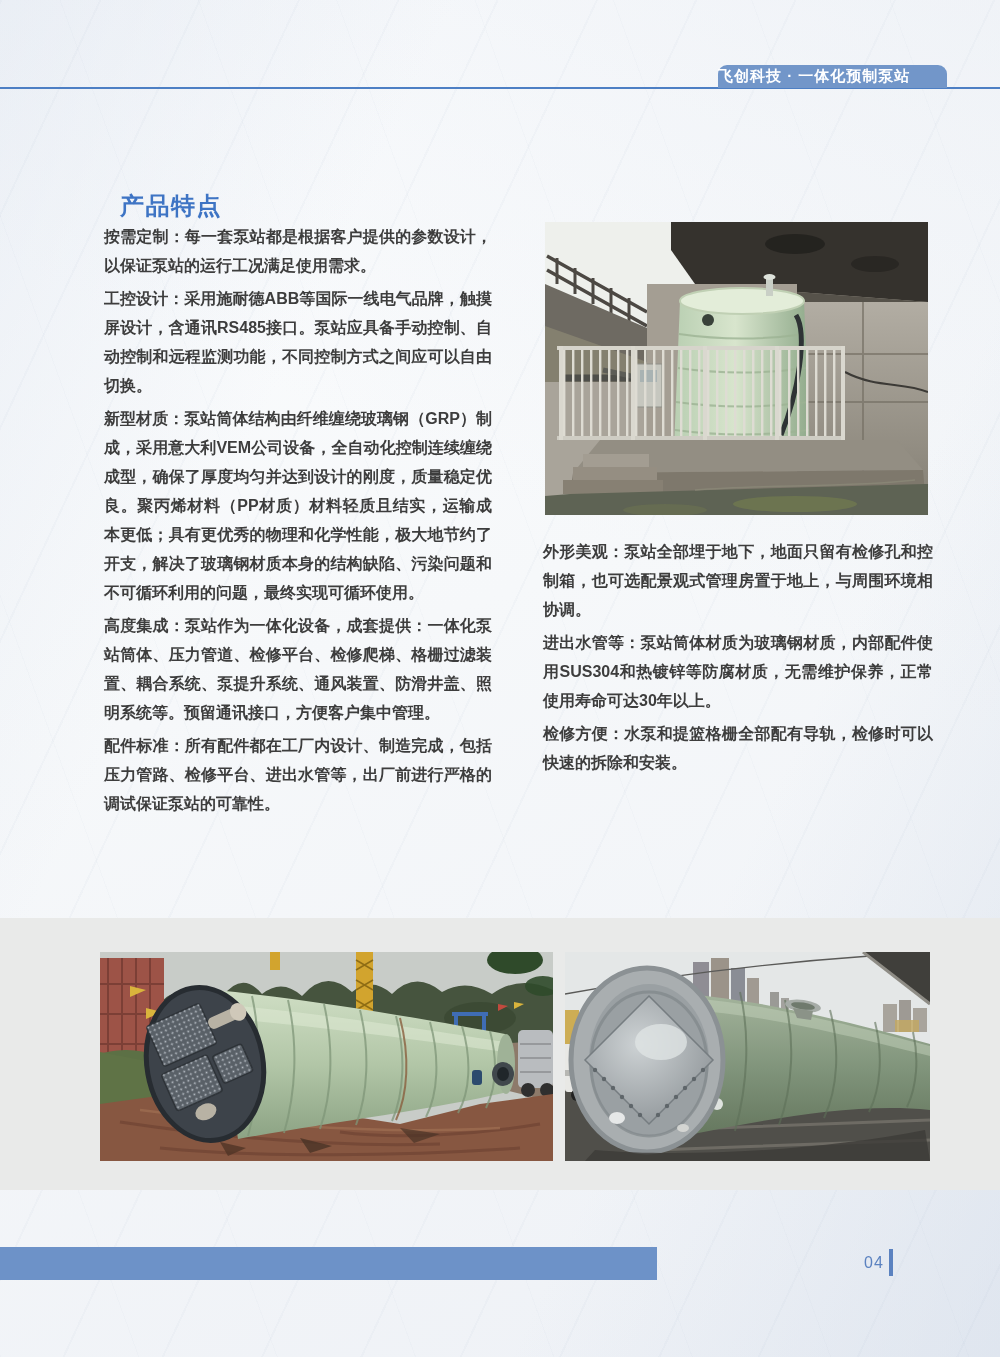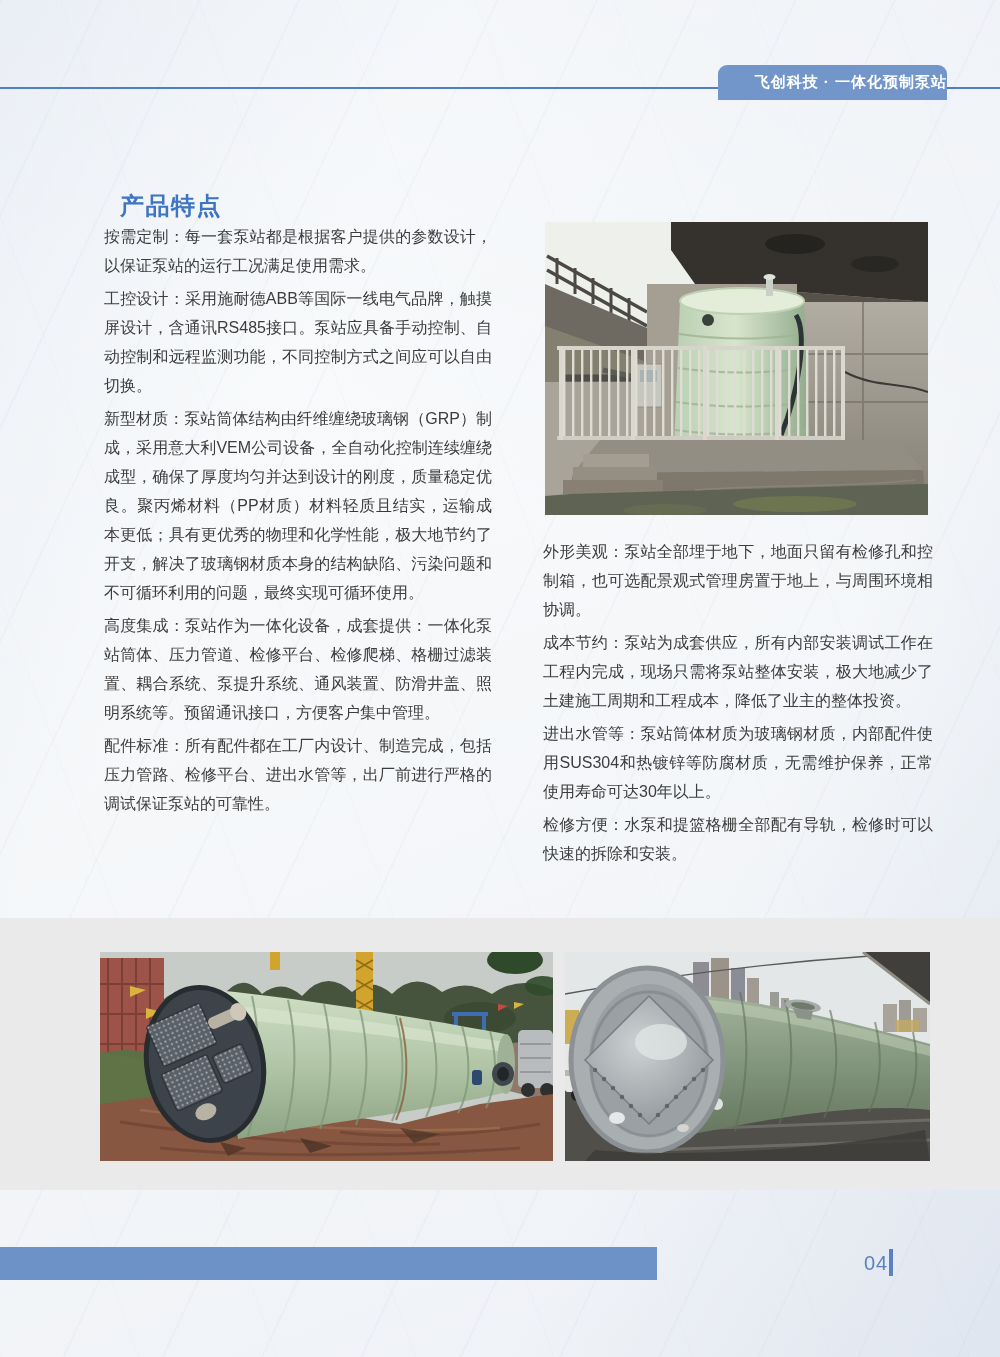--- a/index.html
+++ b/index.html
@@ -18,47 +18,47 @@
   }
   
   .page::before{
     content:"";position:absolute;inset:0;pointer-events:none;
     background:
       repeating-linear-gradient(115deg, rgba(170,185,205,0.07) 0 2px, rgba(255,255,255,0) 2px 90px),
       repeating-linear-gradient(70deg, rgba(170,185,205,0.05) 0 1px, rgba(255,255,255,0) 1px 130px);
   }
 
   .header-tab{
-    position:absolute;left:718px;top:65px;width:229px;height:35px;
+    position:absolute;left:718px;top:65px;width:229px;height:23px;
     background:#7296c9;border-radius:9px 9px 0 0;
-    display:flex;align-items:center;justify-content:flex-end;
+    display:flex;align-items:center;justify-content:flex-start;
     color:#ffffff;font-size:15px;font-weight:bold;letter-spacing:1px;
     z-index:3;
   }
   .header-rule{position:absolute;left:0;top:87px;width:1000px;height:2px;background:#4d7fc4;z-index:2;}
 
   .section-title{
     position:absolute;left:104px;top:176px;margin:16px;
     font-size:24px;line-height:28px;color:#3e74c4;font-weight:bold;letter-spacing:1.5px;
   }
 
-  .col{position:absolute;color:#3d3d3d;font-size:16px;line-height:29px;text-align:justify;}
+  .col{position:absolute;color:#3d3d3d;font-size:16px;line-height:29px;text-align:justify;font-weight:bold;}
   .col p{margin:0 0 4px 0;}
   .col-left{left:104px;top:222px;width:388px;}
   .col-right{left:543px;top:537px;width:390px;}
 
   .gray-band{position:absolute;left:0;top:918px;width:1000px;height:272px;background:#e9eae9;}
 
   figure.photo{position:absolute;margin:0;padding:0;line-height:0;}
   .photo-top{left:545px;top:222px;}
   .photo-bl{left:100px;top:952px;}
   .photo-br{left:565px;top:952px;}
 
   .footer-bar{position:absolute;left:0;top:1247px;width:657px;height:33px;background:#6d92c8;}
-  .page-number{position:absolute;left:864px;top:1252px;font-size:20px;line-height:22px;color:#5b82c0;letter-spacing:1px;}
+  .page-number{position:absolute;left:864px;top:1252px;font-size:16px;line-height:22px;color:#5b82c0;letter-spacing:1px;}
   .page-number-rule{position:absolute;left:889px;top:1249px;width:4px;height:27px;background:#5b82c0;}
 </style>
 </head>
 <body>
 
 <div class="page">
 
   <div class="header-rule"></div>
   <div class="header-tab">
     <span>飞创科技 · 一体化预制泵站</span>
@@ -69,21 +69,20 @@
   <div class="col col-left">
     <p>按需定制：每一套泵站都是根据客户提供的参数设计，以保证泵站的运行工况满足使用需求。</p>
     <p>工控设计：采用施耐德ABB等国际一线电气品牌，触摸屏设计，含通讯RS485接口。泵站应具备手动控制、自动控制和远程监测功能，不同控制方式之间应可以自由切换。</p>
     <p>新型材质：泵站筒体结构由纤维缠绕玻璃钢（GRP）制成，采用意大利VEM公司设备，全自动化控制连续缠绕成型，确保了厚度均匀并达到设计的刚度，质量稳定优良。聚丙烯材料（PP材质）材料轻质且结实，运输成本更低；具有更优秀的物理和化学性能，极大地节约了开支，解决了玻璃钢材质本身的结构缺陷、污染问题和不可循环利用的问题，最终实现可循环使用。</p>
     <p>高度集成：泵站作为一体化设备，成套提供：一体化泵站筒体、压力管道、检修平台、检修爬梯、格栅过滤装置、耦合系统、泵提升系统、通风装置、防滑井盖、照明系统等。预留通讯接口，方便客户集中管理。</p>
     <p>配件标准：所有配件都在工厂内设计、制造完成，包括压力管路、检修平台、进出水管等，出厂前进行严格的调试保证泵站的可靠性。</p>
   </div>
 
   <div class="col col-right">
     <p>外形美观：泵站全部埋于地下，地面只留有检修孔和控制箱，也可选配景观式管理房置于地上，与周围环境相协调。</p>
-    <p>成本节约：泵站为成套供应，所有内部安装调试工作在工程内完成，现场只需将泵站整体安装，极大地减少了土建施工周期和工程成本，降低了业主的整体投资。</p>
     <p>进出水管等：泵站筒体材质为玻璃钢材质，内部配件使用SUS304和热镀锌等防腐材质，无需维护保养，正常使用寿命可达30年以上。</p>
     <p>检修方便：水泵和提篮格栅全部配有导轨，检修时可以快速的拆除和安装。</p>
   </div>
 
   <figure class="photo photo-top">
     <svg viewBox="0 0 383 293" width="383" height="293" xmlns="http://www.w3.org/2000/svg">
       <defs>
         <linearGradient id="p1tank" x1="0" y1="0" x2="1" y2="0">
           <stop offset="0" stop-color="#b9cfb2"></stop>
             <stop offset="0.45" stop-color="#d8e5cd"></stop>

